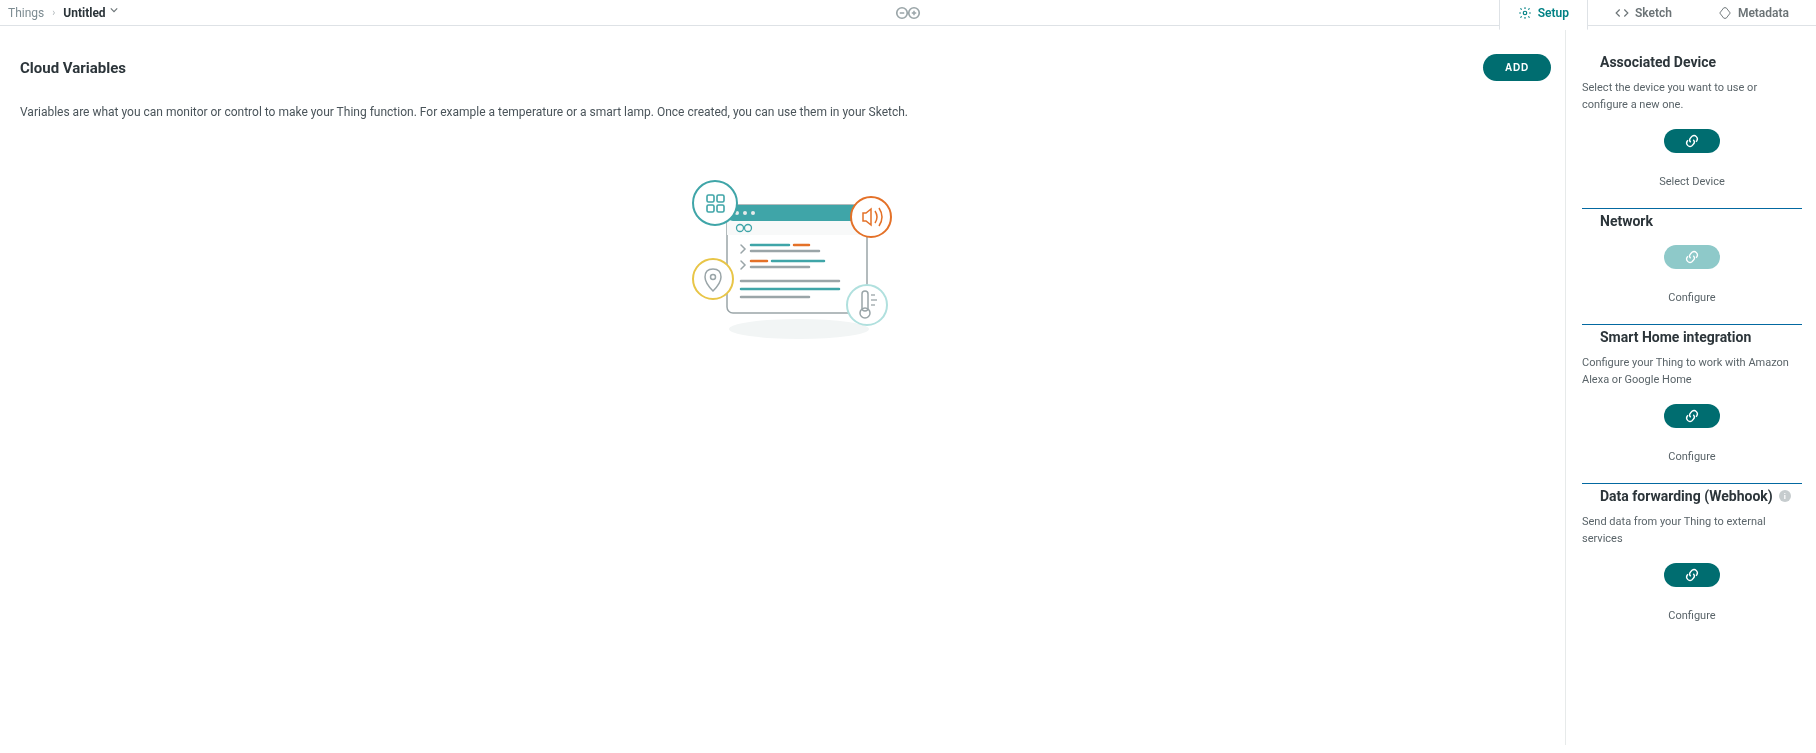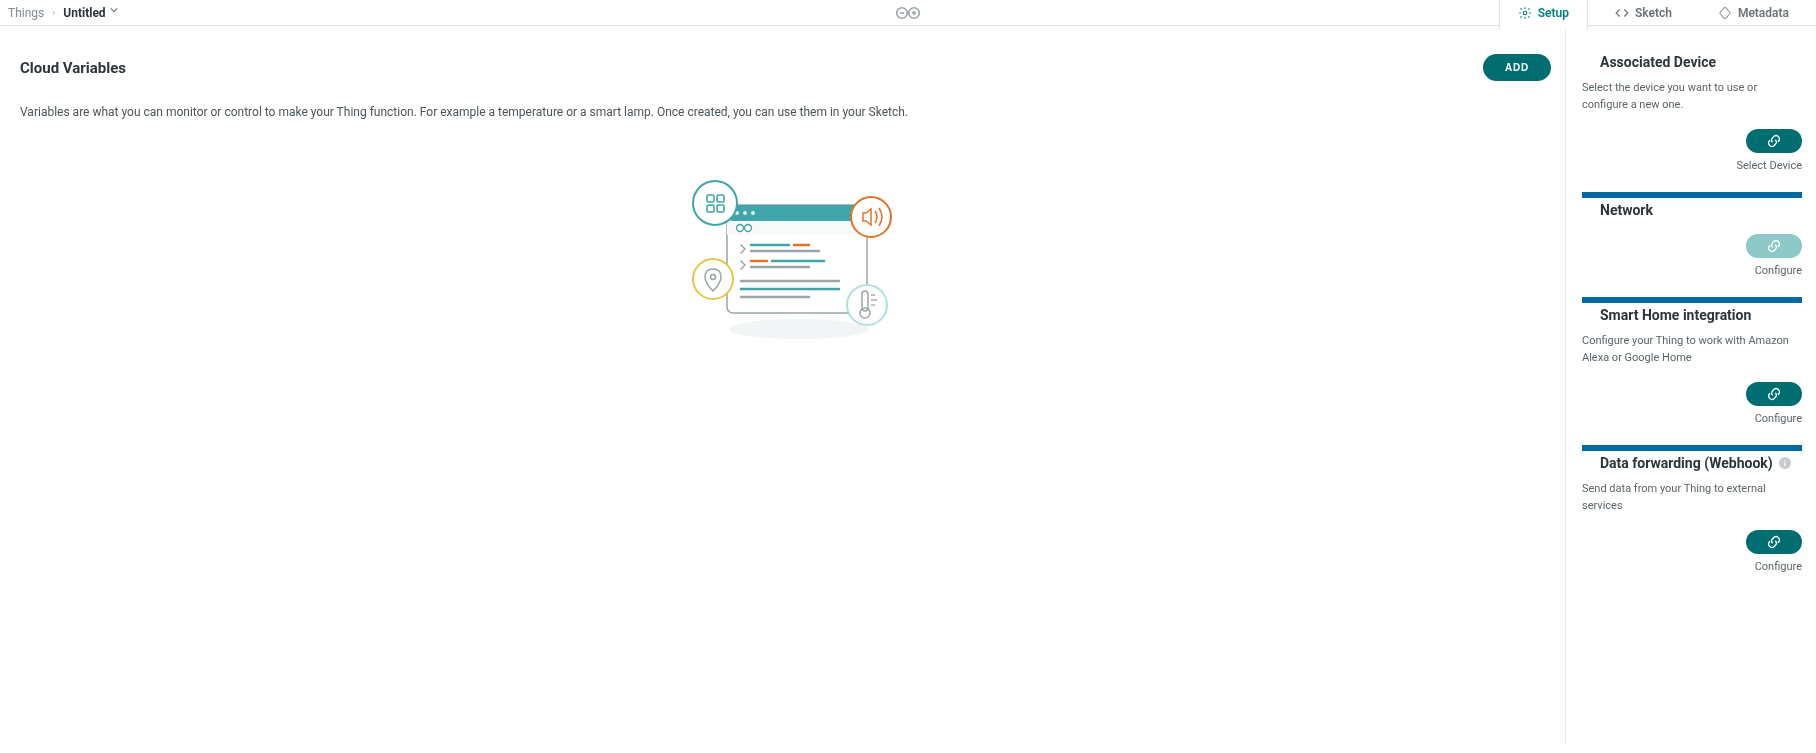--- a/index.html
+++ b/index.html
@@ -23,24 +23,24 @@
 .main { flex: 1; padding: 28px 8px 28px 20px; border-right: 1px solid #e7eaea; min-height: calc(100vh - 34px); }
 .main-header { display: flex; align-items: center; justify-content: space-between; padding: 0 6px 0 0; }
 .main-title { font-size: 15px; font-weight: 700; color: #2c353a; }
 .add-btn { background: #006d70; color: #fff; font-weight: 700; font-size: 10px; letter-spacing: 0.8px; border: none; border-radius: 20px; padding: 8px 22px; cursor: pointer; }
 .main-desc { font-size: 12px; color: #4a545a; margin-top: 22px; line-height: 1.5; }
 
 .illustration { margin: 40px auto 0; width: 280px; display: block; }
 
 .sidebar { width: 250px; padding: 24px 14px 24px 16px; }
 .panel { padding: 4px 0 20px; }
-.panel + .panel { border-top: 6px solid #0369a1; }
+.panel + .panel { border-top: 1px solid #0369a1; }
 .panel-title { font-size: 14px; font-weight: 700; color: #2c353a; display: flex; align-items: center; gap: 6px; margin-left: 18px; }
 .panel-desc { font-size: 11px; color: #5a6469; margin-top: 10px; line-height: 1.5; }
-.panel-btn-wrap { margin-top: 16px; display: flex; flex-direction: column; align-items: flex-end; gap: 6px; }
+.panel-btn-wrap { margin-top: 16px; display: flex; flex-direction: column; align-items: center; gap: 22px; }
 .circle-btn { width: 56px; height: 24px; border-radius: 14px; background: #006d70; border: none; display: flex; align-items: center; justify-content: center; cursor: pointer; }
 .circle-btn.disabled { background: #8ec9c9; cursor: default; }
 .circle-btn svg { width: 16px; height: 16px; stroke: #fff; fill: none; }
 .panel-btn-label { font-size: 11px; color: #5a6469; }
 .info-icon { width: 12px; height: 12px; display: inline-flex; align-items: center; justify-content: center; border-radius: 50%; background: #c6ccce; color: #fff; font-size: 8px; font-weight: 700; }
 </style>
 </head>
 <body>
 
 <div class="topbar">

